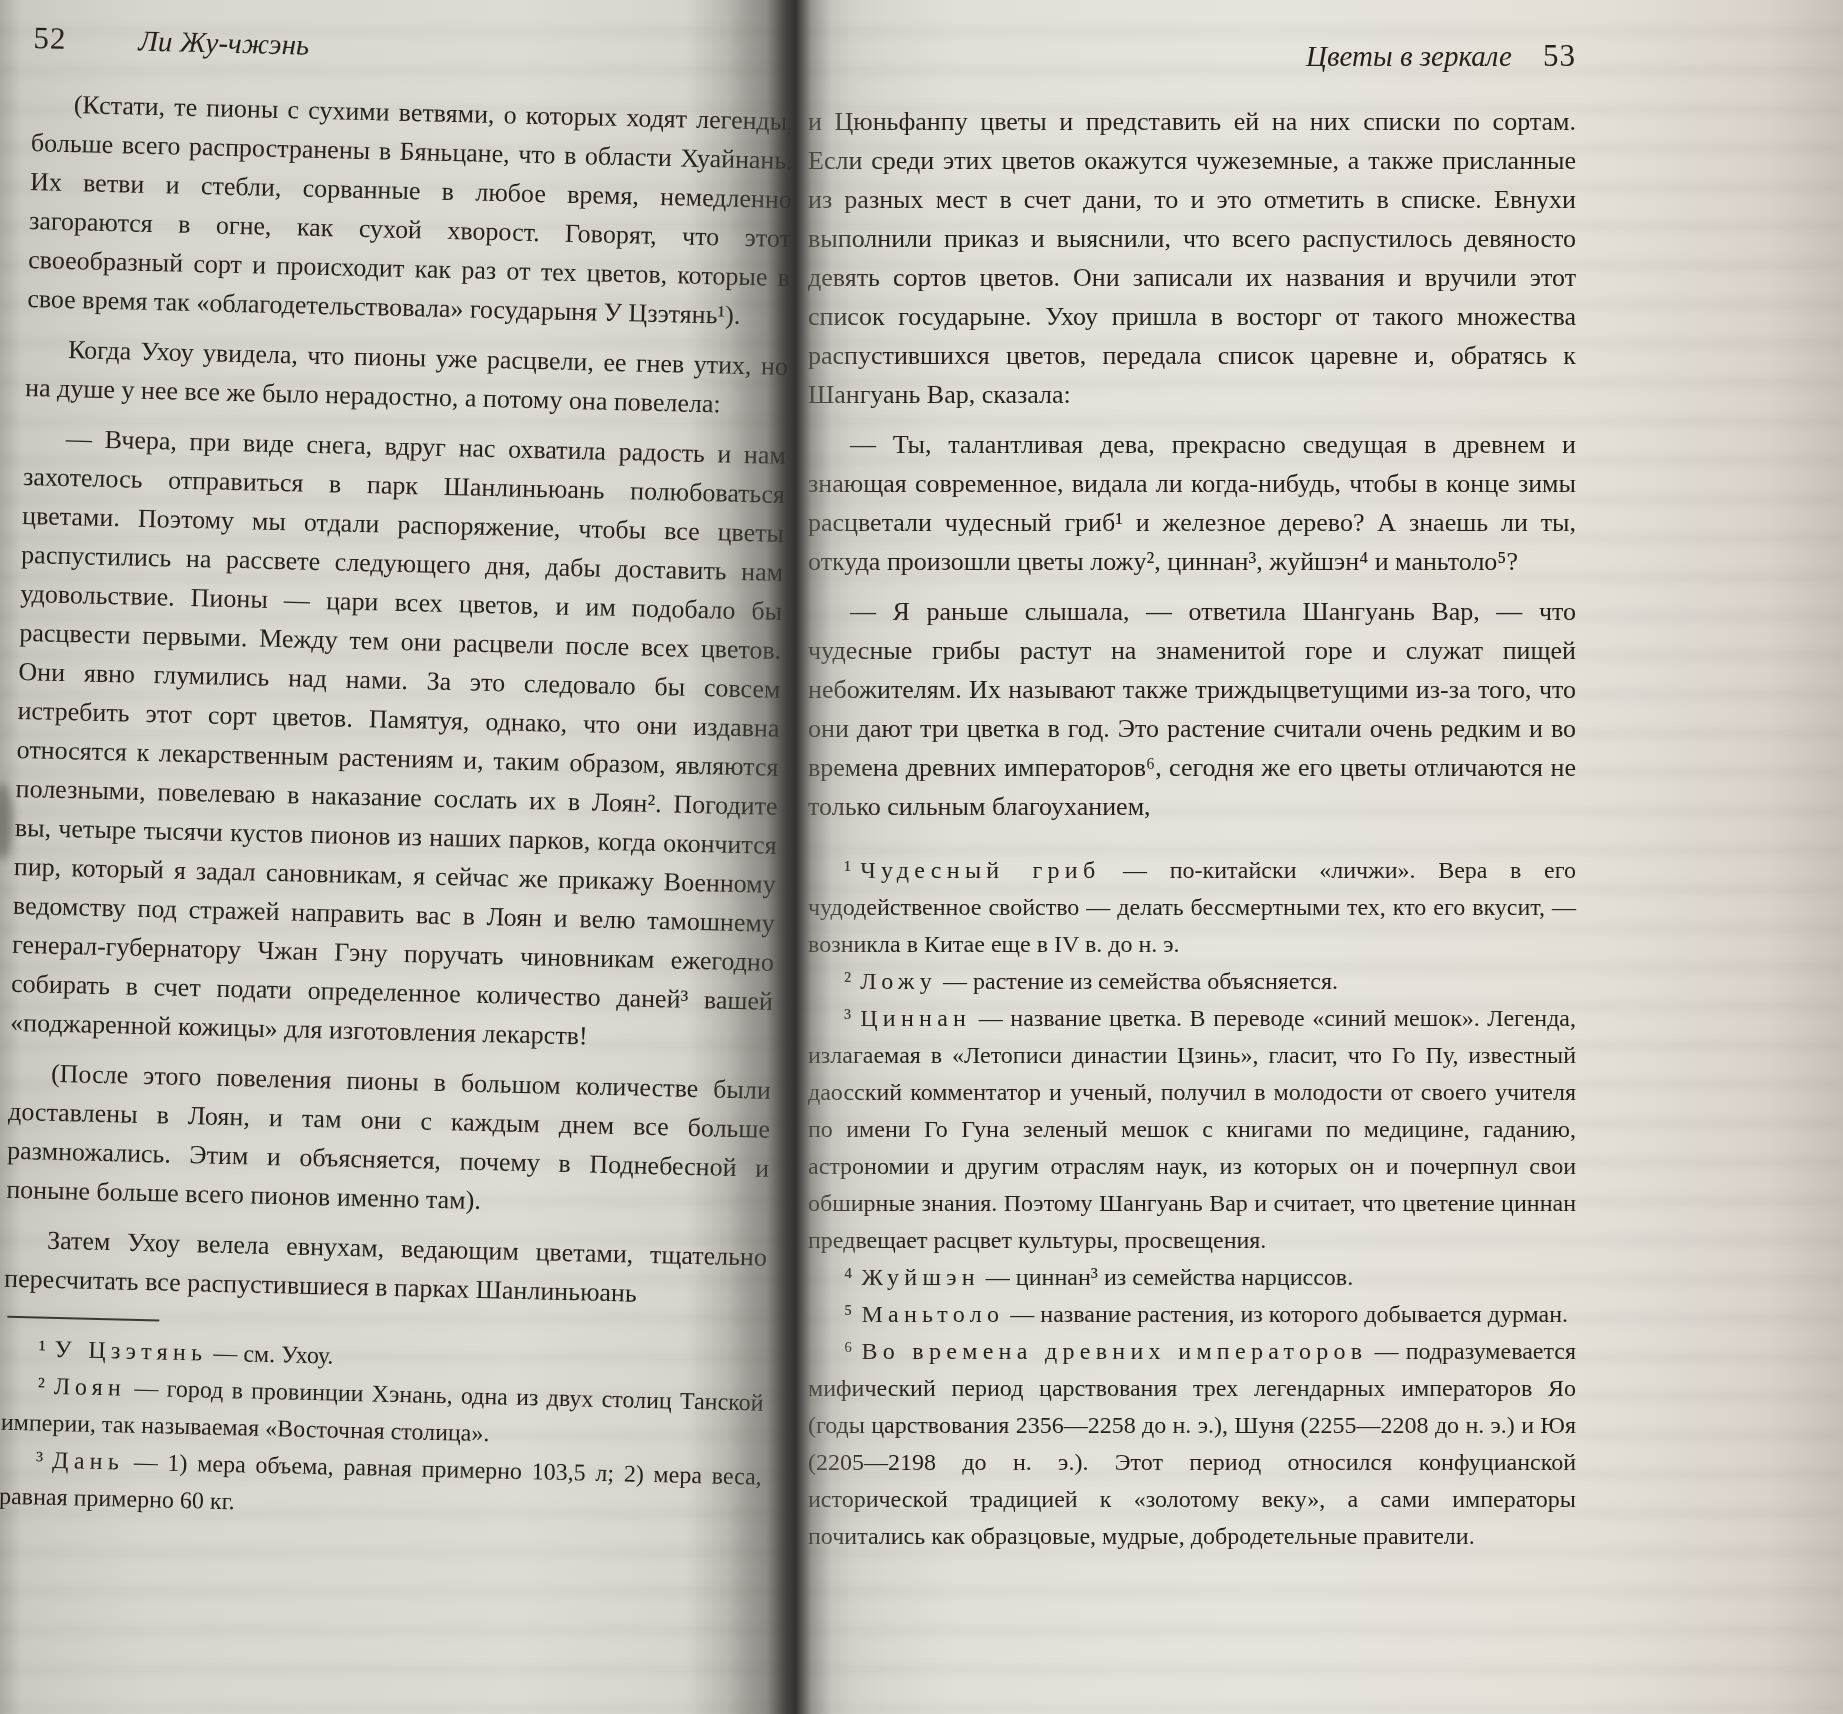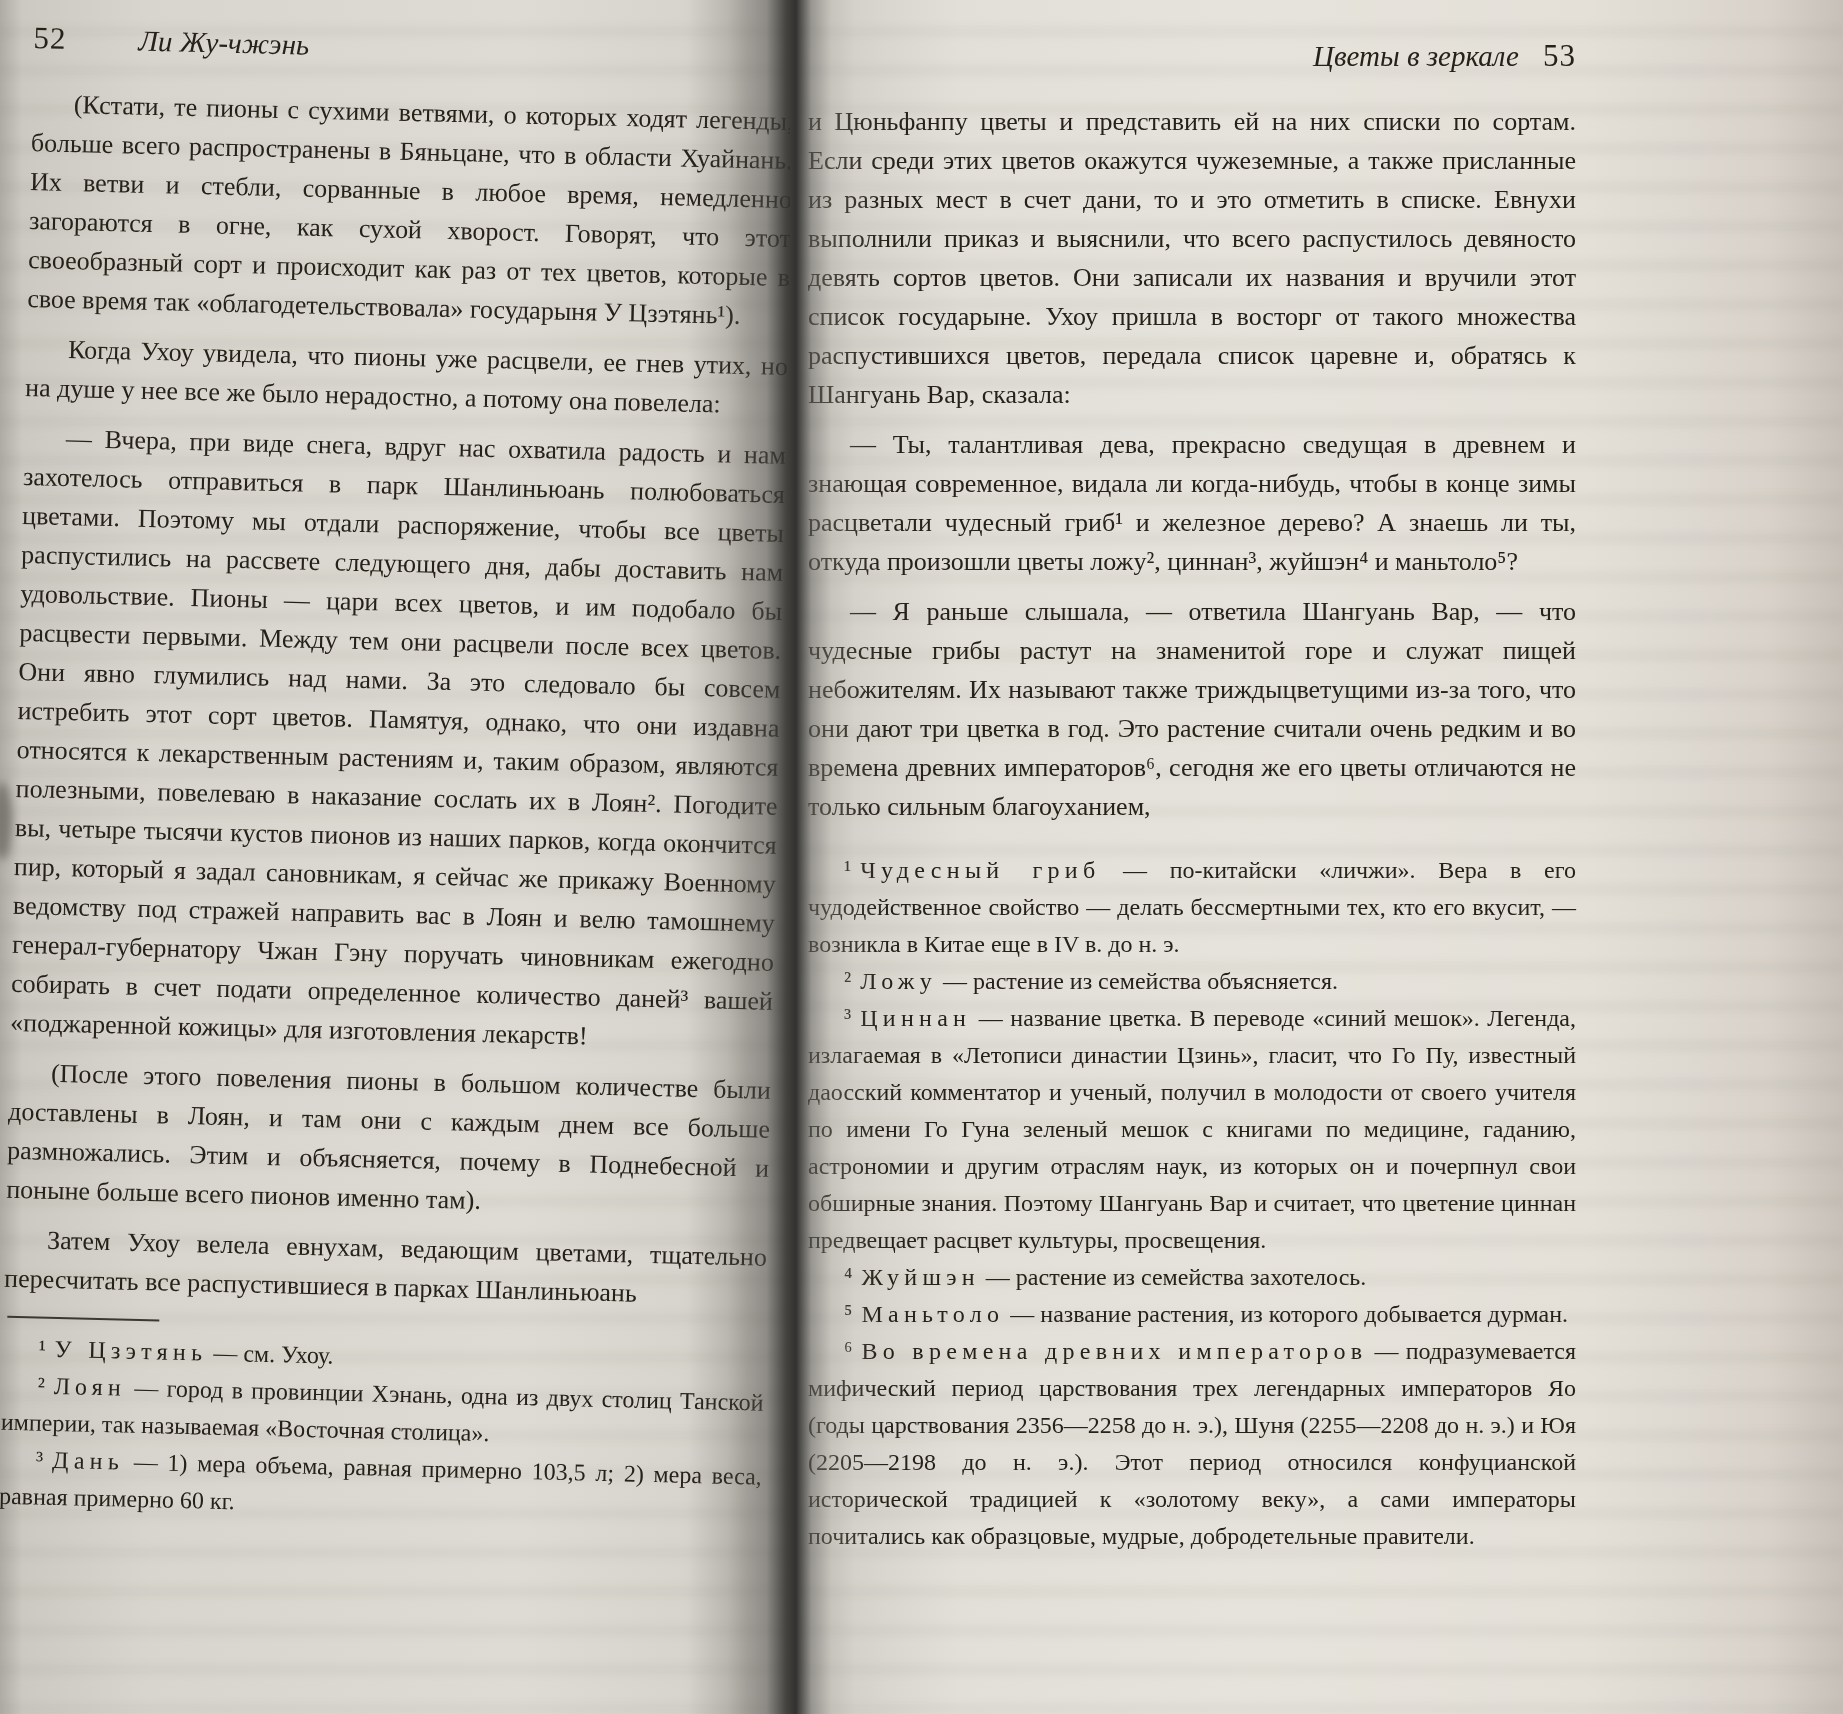--- a/index.html
+++ b/index.html
@@ -26,21 +26,21 @@
                  transform: rotate(1.35deg); transform-origin: 0 420px; }
   .inner-right { left: 8px; top: 38px; width: 768px; }
 
   
   .running-head { display: flex; align-items: baseline; font-size: 29px; }
   .running-head .pagenum { font-size: 31px; letter-spacing: 1px; }
   .running-head .head-title { font-style: italic; }
   .head-left  { justify-content: flex-start; }
   .head-left .head-title { margin-left: 72px; }
   .head-right { justify-content: flex-end; }
-  .head-right .pagenum { margin-left: 24px; }
+  .head-right .pagenum { margin-left: 31px; }
 
   
   .body-text { margin-top: 28px; font-size: 26px; line-height: 39px;
                text-align: justify; }
   .para { margin: 0 0 11px 0; text-indent: 42px; }
   .para.no-indent { text-indent: 0; }
   .body-text .para:last-child { margin-bottom: 0; }
 
   
   .fn-rule { width: 152px; height: 2px; background: #3c382f;
@@ -141,21 +141,21 @@
         <p class="footnote">
           <span class="fn-sup">¹</span><span class="fn-term">Чудесный гриб</span><span> — по-китайски «личжи». Вера в его чудодейственное свойство — делать бессмертными тех, кто его вкусит, — возникла в Китае еще в IV в. до н. э.</span>
         </p>
         <p class="footnote">
           <span class="fn-sup">²</span><span class="fn-term">Ложу</span><span> — растение из семейства объясняется.</span>
         </p>
         <p class="footnote">
           <span class="fn-sup">³</span><span class="fn-term">Циннан</span><span> — название цветка. В переводе «синий мешок». Легенда, излагаемая в «Летописи династии Цзинь», гласит, что Го Пу, известный даосский комментатор и ученый, получил в молодости от своего учителя по имени Го Гуна зеленый мешок с книгами по медицине, гаданию, астрономии и другим отраслям наук, из которых он и почерпнул свои обширные знания. Поэтому Шангуань Вар и считает, что цветение циннан предвещает расцвет культуры, просвещения.</span>
         </p>
         <p class="footnote">
-          <span class="fn-sup">⁴</span><span class="fn-term">Жуйшэн</span><span> — растение из семейства захотелось.</span>
+          <span class="fn-sup">⁴</span><span class="fn-term">Жуйшэн</span><span> — циннан³ из семейства нарциссов.</span>
         </p>
         <p class="footnote">
           <span class="fn-sup">⁵</span><span class="fn-term">Маньтоло</span><span> — название растения, из которого добывается дурман.</span>
         </p>
         <p class="footnote">
           <span class="fn-sup">⁶</span><span class="fn-term">Во времена древних императоров</span><span> — подразумевается мифический период царствования трех легендарных императоров Яо (годы царствования 2356—2258 до н. э.), Шуня (2255—2208 до н. э.) и Юя (2205—2198 до н. э.). Этот период относился конфуцианской исторической традицией к «золотому веку», а сами императоры почитались как образцовые, мудрые, добродетельные правители.</span>
         </p>
       </div>
 
     </div>

